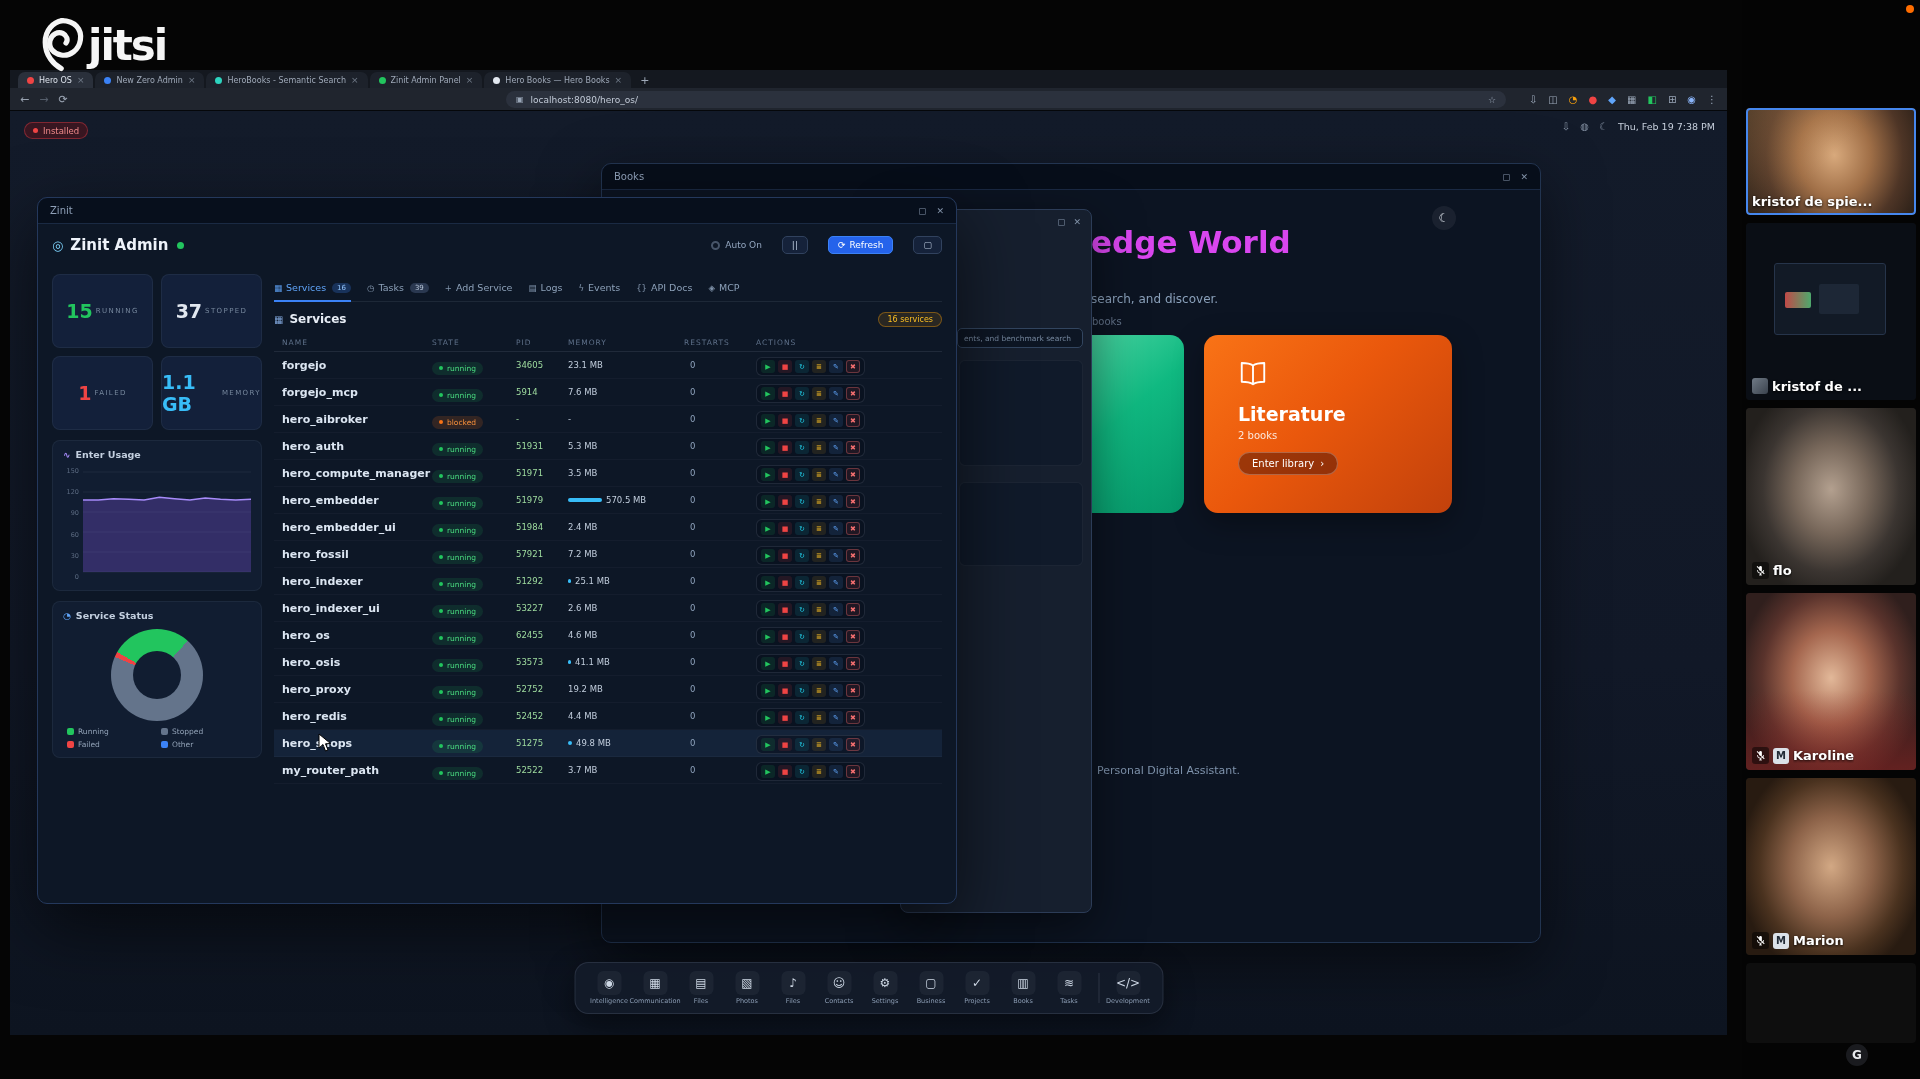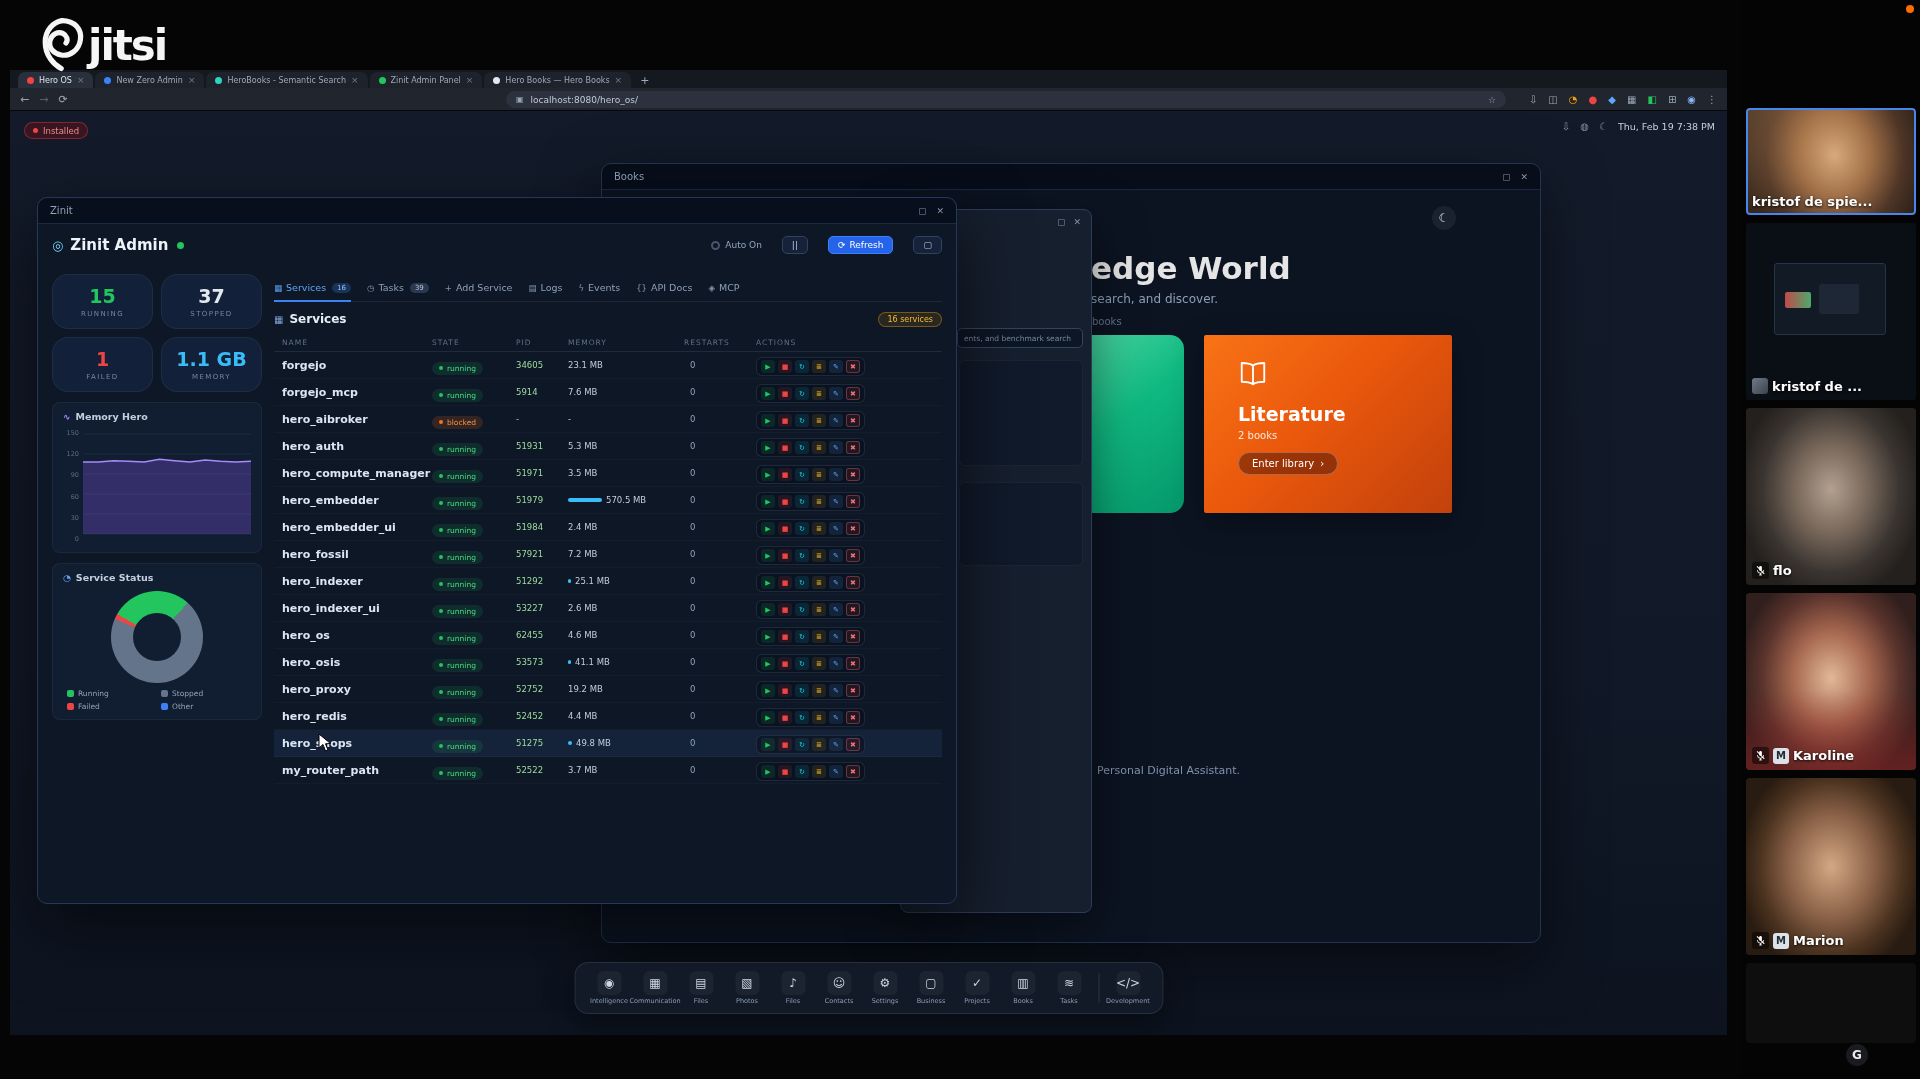--- a/index.html
+++ b/index.html
@@ -42,25 +42,25 @@
   
   .wtitle{height:26px;flex:none;display:flex;align-items:center;justify-content:space-between;padding:0 12px;background:rgba(4,10,20,.55);border-bottom:1px solid rgba(40,60,95,.6);border-radius:10px 10px 0 0}
   .wt{font-size:10px;color:#8fa0b8}
   .wbtns{display:flex;gap:10px;font-size:9px;color:#8393a9}
 
   
   .bookswin{position:absolute;left:591px;top:52px;width:940px;height:780px;background:#0c1422;border:1px solid #223450;border-radius:10px;z-index:1;box-shadow:0 20px 60px rgba(0,0,0,.5)}
   .bk-moon{position:absolute;right:84px;top:42px;width:24px;height:24px;border-radius:50%;display:flex;align-items:center;justify-content:center;font-size:12px;color:#e2e8f0;background:rgba(255,255,255,.06)}
   .bk-online{position:absolute;left:437px;top:88px;display:flex;gap:5px;align-items:center;font-size:9.5px;color:#4ade80}
   .odot{width:5px;height:5px;border-radius:50%;background:#22c55e}
-  .bk-title{position:absolute;left:489px;top:86px;font-size:31px;font-weight:600;color:#e5e5e5}
+  .bk-title{position:absolute;left:489px;top:60px;font-size:31px;font-weight:600;color:#d946ef}
   .bk-sub{position:absolute;left:489px;top:128px;font-size:12px;color:#8aa0ba}
   .bk-count{position:absolute;left:490px;top:152px;font-size:10px;color:#64748b}
   .greencard{position:absolute;left:400px;top:171px;width:182px;height:178px;border-radius:14px;background:linear-gradient(140deg,#6ee7b7,#10b981 55%,#059669)}
-  .litcard{position:absolute;left:602px;top:171px;width:248px;height:178px;border-radius:2px;background:linear-gradient(135deg,#f97316,#ea580c 45%,#c2410c);padding:26px 0 0 34px;box-shadow:0 10px 30px rgba(0,0,0,.35)}
+  .litcard{position:absolute;left:602px;top:171px;width:248px;height:178px;border-radius:14px;background:linear-gradient(135deg,#f97316,#ea580c 45%,#c2410c);padding:26px 0 0 34px;box-shadow:0 10px 30px rgba(0,0,0,.35)}
   .bktitle{font-size:19px;font-weight:700;color:#fff;margin-top:12px}
   .bkcount{font-size:10px;color:rgba(255,255,255,.85);margin-top:5px}
   .litbtn{display:inline-flex;align-items:center;gap:6px;margin-top:11px;padding:5px 13px;border-radius:13px;background:rgba(60,12,4,.45);border:1px solid rgba(255,255,255,.25);font-size:10px;color:#fff}
   .bk-assist{position:absolute;left:495px;top:600px;font-size:11px;color:#7f93ac}
 
   
   .dialogwin{position:absolute;left:890px;top:98px;width:192px;height:704px;background:#161f2e;border:1px solid #2c3c57;border-radius:8px;z-index:2;box-shadow:0 16px 50px rgba(0,0,0,.5)}
   .dg-btns{position:absolute;right:10px;top:7px;display:flex;gap:8px;font-size:9px;color:#8293a9}
   .dsearch{position:absolute;left:56px;top:118px;width:126px;height:20px;border-radius:5px;background:#0d1624;border:1px solid #32455f;display:flex;align-items:center;padding:0 6px;font-size:7.5px;color:#76889f;white-space:nowrap;overflow:hidden}
   .dpanel{position:absolute;left:58px;width:124px;background:#101a2a;border:1px solid rgba(255,255,255,.05);border-radius:6px}
@@ -73,21 +73,21 @@
   .ztitle{font-size:15px;font-weight:700;color:#eef3fa}
   .zdot{width:7px;height:7px;border-radius:50%;background:#22c55e;margin-left:2px}
   .zctrl{display:flex;gap:20px}
   .autoon{display:flex;align-items:center;gap:5px;font-size:9px;color:#93a6bf}
   .autodot{width:9px;height:9px;border-radius:50%;border:2px solid #475569}
   .zbtn{display:inline-flex;align-items:center;gap:4px;padding:3px 9px;border-radius:5px;border:1px solid #31425e;background:#15223a;font-size:9px;color:#b9c7da}
   .zbtn.primary{background:#2563eb;border-color:#3b82f6;color:#fff}
   .zbody{flex:1;display:flex;gap:12px;padding:8px 14px 12px}
   .zleft{width:210px;flex:none;display:flex;flex-direction:column;gap:10px}
   .statgrid{display:grid;grid-template-columns:1fr 1fr;gap:8px}
-  .stat{height:55px;background:#13203a;border:1px solid rgba(148,163,184,.09);border-radius:16px;display:flex;flex-direction:column;align-items:center;justify-content:center;gap:3px}
+  .stat{height:74px;background:#13203a;border:1px solid rgba(148,163,184,.09);border-radius:8px;display:flex;flex-direction:row;align-items:center;justify-content:center;gap:3px}
   .sv{font-size:19px;font-weight:700}
   .sl{font-size:7px;letter-spacing:1.4px;color:#76879d}
   .panel{background:#111d31;border:1px solid rgba(148,163,184,.09);border-radius:8px;padding:8px 10px}
   .ptitle{display:flex;align-items:center;gap:5px;font-size:9.5px;font-weight:600;color:#c3cfdf;margin-bottom:6px}
   .picon{font-size:9px;color:#a78bfa}
   .picon.blue{color:#60a5fa}
   .memchart{display:flex;gap:4px;height:116px}
   .ylabels{display:flex;flex-direction:column;justify-content:space-between;font-size:6.5px;color:#5c6b82;padding:1px 0;text-align:right;width:16px;flex:none}
   .chartsvg{flex:1;height:112px;margin-top:2px}
   .donutwrap{display:flex;justify-content:center;padding:2px 0 4px}
@@ -328,21 +328,21 @@
                   <div class="sl">FAILED</div>
                 </div>
                 <div class="stat">
                   <div class="sv" style="color: rgb(56, 189, 248);">1.1 GB</div>
                   <div class="sl">MEMORY</div>
                 </div>
               </div>
             <div class="panel">
               <div class="ptitle">
                 <span class="picon">∿</span>
-                <span>Memory Hero</span>
+                <span>Enter Usage</span>
               </div>
               <div class="memchart" id="memchart">
                   <div class="ylabels">
                     <div class="yl">150</div>
                     <div class="yl">120</div>
                     <div class="yl">90</div>
                     <div class="yl">60</div>
                     <div class="yl">30</div>
                     <div class="yl">0</div>
                   </div>

